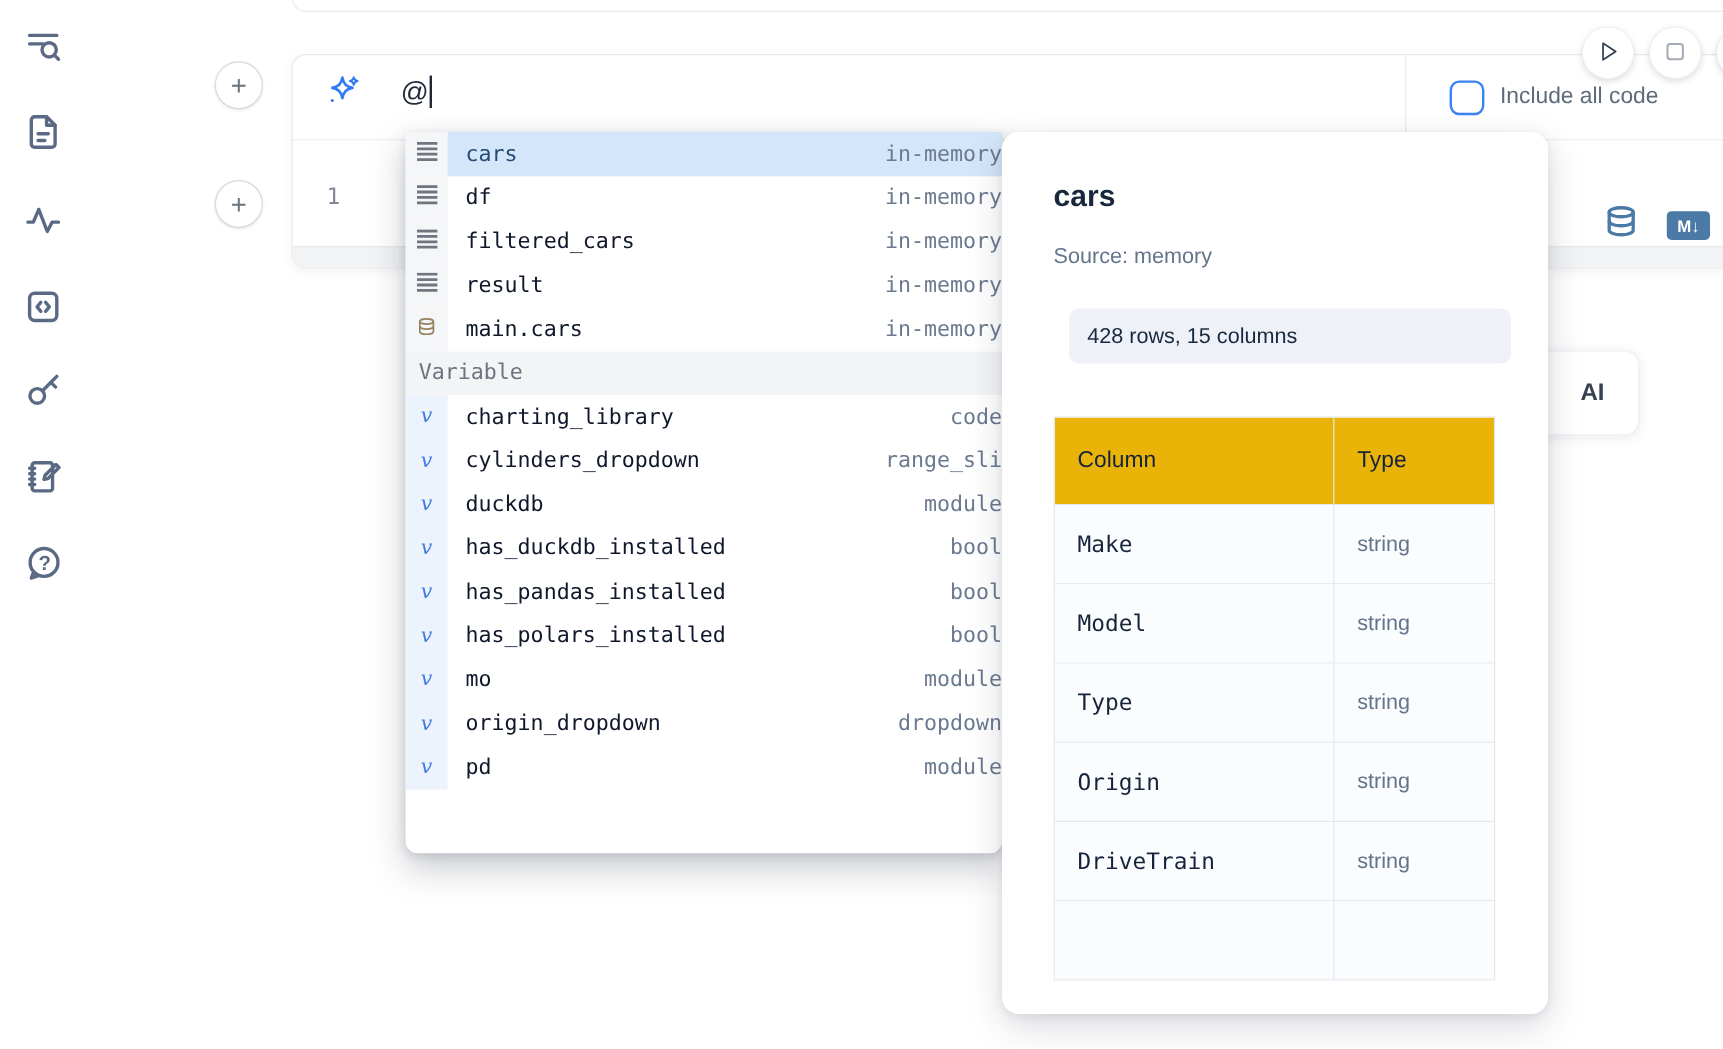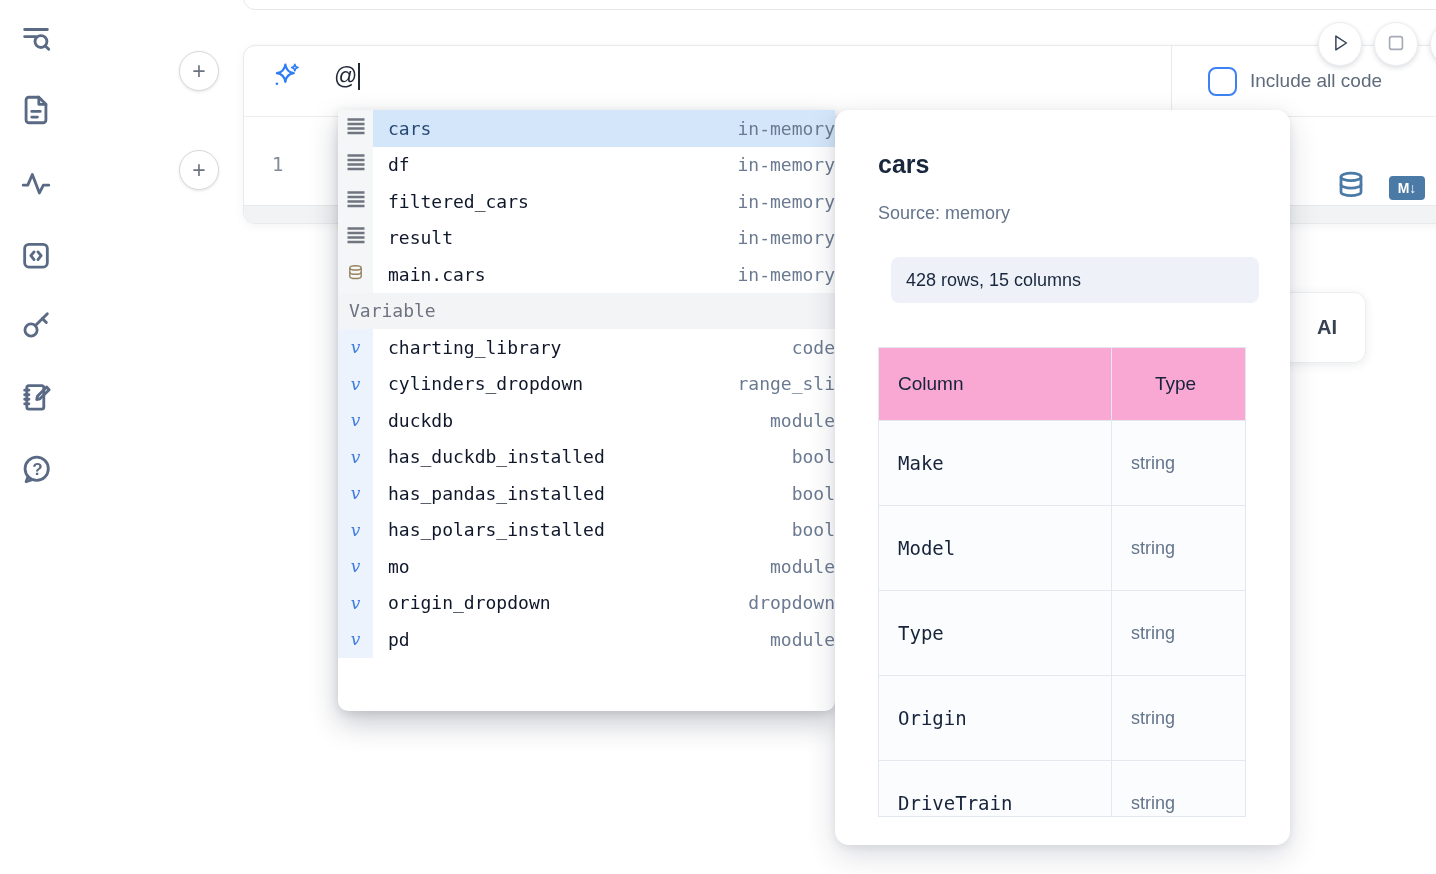--- a/index.html
+++ b/index.html
@@ -72,25 +72,25 @@
 
   
   .preview{position:absolute;left:835px;top:110px;width:455px;height:735px;background:#fff;border-radius:14px;
     box-shadow:0 10px 30px rgba(30,40,60,.16),0 2px 8px rgba(30,40,60,.08);z-index:40;overflow:hidden;}
   .pv-title{position:absolute;left:43px;top:40px;font-size:25px;font-weight:bold;color:#19273d;}
   .pv-source{position:absolute;left:43px;top:93px;font-size:18px;color:#64748b;}
   .pv-badge{position:absolute;left:43px;top:147px;width:368px;height:46px;background:#eef2f8;border-radius:8px;
     display:flex;align-items:center;padding-left:15px;font-size:18px;color:#19273d;box-sizing:border-box;margin-left:13px;}
   .pv-table{position:absolute;left:43px;top:237px;width:368px;height:470px;overflow:hidden;
     border:1px solid #e3e8ee;box-sizing:border-box;}
-  .pv-hrow{display:flex;height:72px;background:#f9a8d4;border-bottom:1px solid #e3e8ee;gap:24px;}
+  .pv-hrow{display:flex;height:72px;background:#eab308;border-bottom:1px solid #e3e8ee;}
   .pv-th{display:flex;align-items:center;padding-left:19px;font-size:19px;color:#16233a;box-sizing:border-box;}
   .pv-th:first-child,.pv-td:first-child{width:233px;flex:none;border-right:1px solid #e3e8ee;}
   .pv-th:last-child,.pv-td:last-child{flex:1;}
-  .pv-row{display:flex;height:85px;background:#fbfcfd;border-bottom:1px solid #e3e8ee;box-sizing:border-box;}
+  .pv-row{display:flex;height:66px;background:#fbfcfd;border-bottom:1px solid #e3e8ee;box-sizing:border-box;}
   .pv-td{display:flex;align-items:center;padding-left:19px;box-sizing:border-box;}
   .pv-col-name{font-family:"DejaVu Sans Mono",monospace;font-size:19px;color:#16233a;}
   .pv-col-type{font-size:18px;color:#64748b;}
 </style>
 </head>
 <body>
 
 <div class="app">
 
   <aside class="sidebar">

